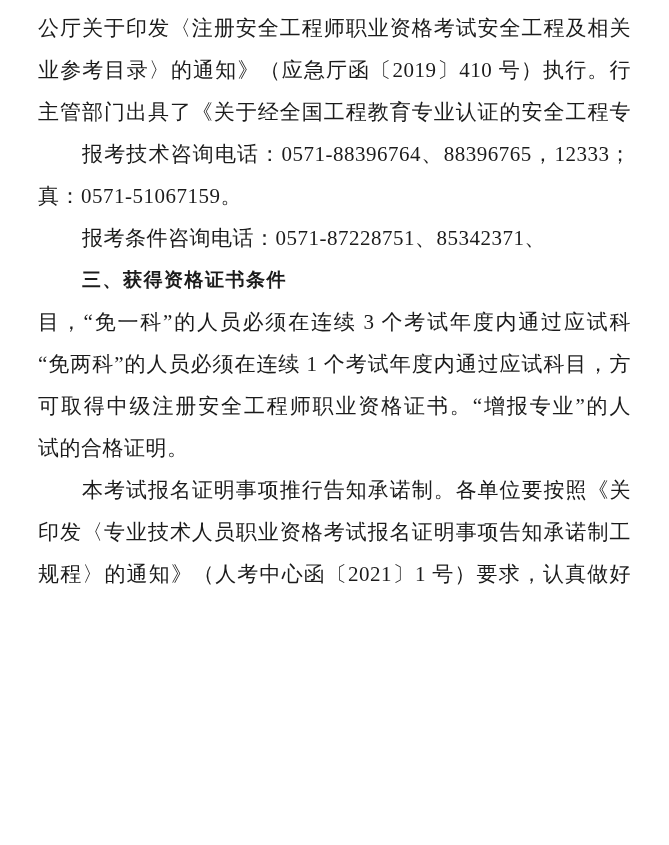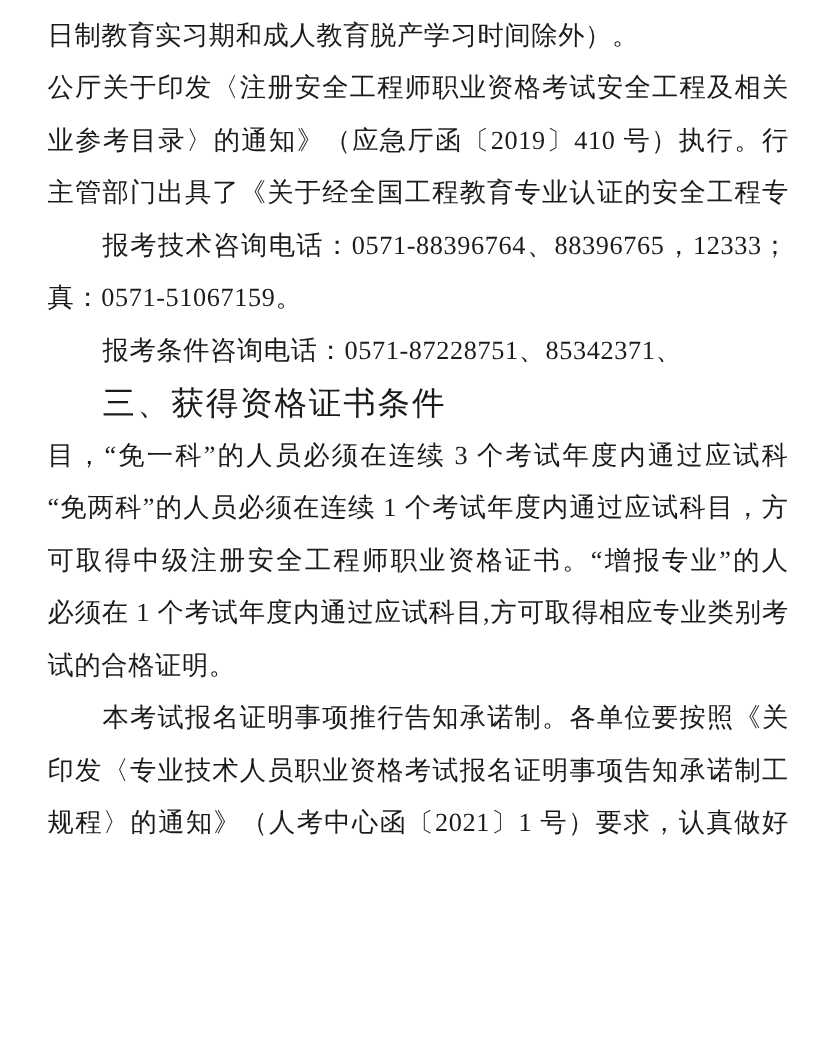--- a/index.html
+++ b/index.html
@@ -31,39 +31,37 @@
   .justify {
     text-align: justify;
     text-align-last: justify;
     text-justify: inter-character;
   }
   .indent {
     text-indent: 44px;
   }
   .heading {
     font-family: "Liberation Sans", "DejaVu Sans", sans-serif;
-    font-weight: 400;
-    font-size: 26px;
+    font-weight: 700;
+    font-size: 19px;
     letter-spacing: 1.5px;
     text-indent: 44px;
   }
 </style>
 </head>
 <body>
 
 <div class="page">
-  <div class="line">日制教育实习期和成人教育脱产学习时间除外）。</div>
   <div class="line justify">公厅关于印发〈注册安全工程师职业资格考试安全工程及相关专</div>
   <div class="line justify">业参考目录〉的通知》（应急厅函〔2019〕410 号）执行。行业</div>
   <div class="line justify">主管部门出具了《关于经全国工程教育专业认证的安全工程专业</div>
   <div class="line indent justify">报考技术咨询电话：0571-88396764、88396765，12333；传</div>
   <div class="line">真：0571-51067159。</div>
   <div class="line indent">报考条件咨询电话：0571-87228751、85342371、81051470。</div>
   <div class="line heading">三、获得资格证书条件</div>
   <div class="line justify">目，“免一科”的人员必须在连续 3 个考试年度内通过应试科目，</div>
   <div class="line justify">“免两科”的人员必须在连续 1 个考试年度内通过应试科目，方</div>
   <div class="line justify">可取得中级注册安全工程师职业资格证书。“增报专业”的人员，</div>
-  <div class="line justify">必须在 1 个考试年度内通过应试科目,方可取得相应专业类别考</div>
   <div class="line">试的合格证明。</div>
   <div class="line indent justify">本考试报名证明事项推行告知承诺制。各单位要按照《关于</div>
   <div class="line justify">印发〈专业技术人员职业资格考试报名证明事项告知承诺制工作</div>
   <div class="line justify">规程〉的通知》（人考中心函〔2021〕1 号）要求，认真做好相</div>
 </div>
 
 </body></html>

